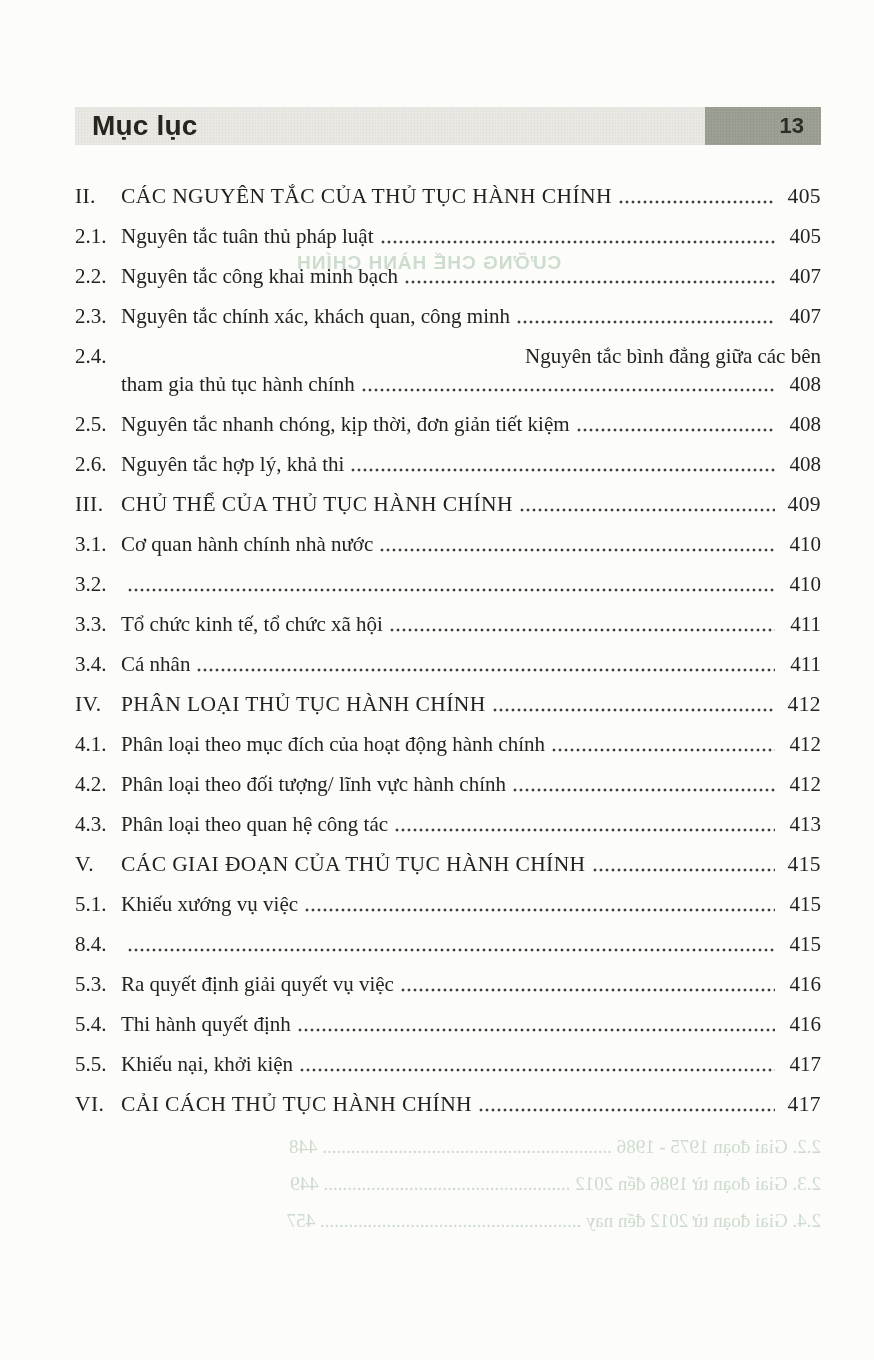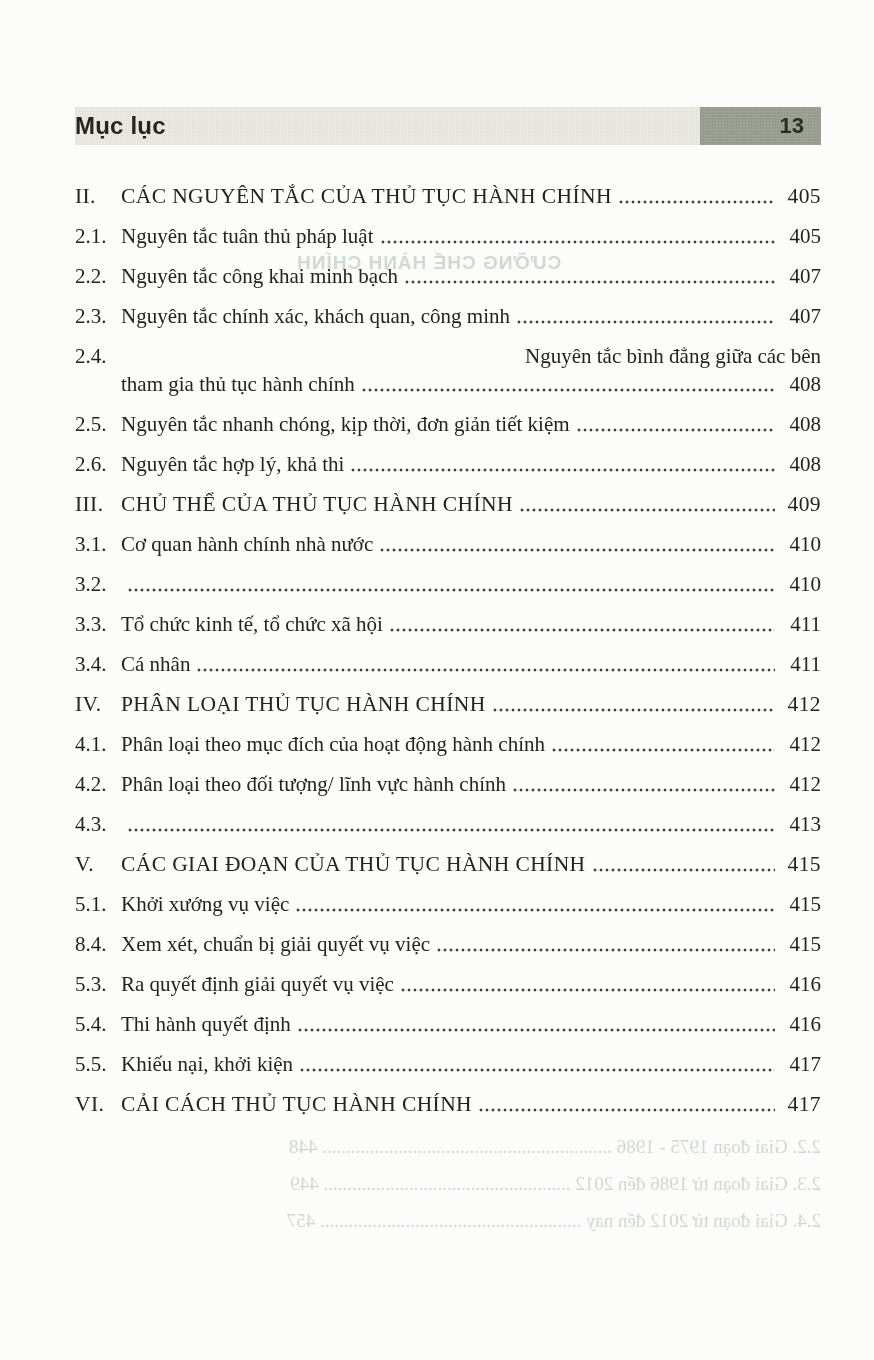--- a/index.html
+++ b/index.html
@@ -21,36 +21,36 @@
     background-color: #eae9e4;
     background-image:
       repeating-linear-gradient(90deg, rgba(0,0,0,0.018) 0 1px, transparent 1px 3px),
       repeating-linear-gradient(0deg, rgba(0,0,0,0.02) 0 1px, transparent 1px 3px);
     display: flex;
     align-items: center;
   }
   .header-title {
     font-family: "Liberation Sans", "DejaVu Sans", sans-serif;
     font-weight: bold;
-    font-size: 24px;
+    font-size: 28px;
     color: #26261f;
+    padding-left: 17px;
     letter-spacing: 0.2px;
   }
   .page-box {
     position: absolute;
     right: 0; top: 0;
-    width: 104px; height: 38px;
+    width: 116px; height: 38px;
     background-color: #9a9f92;
     background-image:
       repeating-linear-gradient(90deg, rgba(0,0,0,0.04) 0 1px, transparent 1px 3px),
       repeating-linear-gradient(0deg, rgba(255,255,255,0.05) 0 1px, transparent 1px 3px);
     display: flex;
     align-items: center;
     justify-content: flex-end;
-    padding-left: 17px;
   }
   .page-num {
     font-family: "Liberation Sans", "DejaVu Sans", sans-serif;
     font-weight: bold;
     font-size: 22px;
     color: #2d2d27;
     padding-right: 17px;
   }
 
   
@@ -290,50 +290,50 @@
             <span class="ttext">Phân loại theo đối tượng/ lĩnh vực hành chính</span>
             <span class="leader"></span>
             <span class="pg">412</span>
           </div>
         </div>
       </div>
       <div class="toc-row level-item">
         <span class="num">4.3.</span>
         <div class="body">
           <div class="lastline">
+            <span class="ttext">Phân loại theo quan hệ công tác</span>
             <span class="leader"></span>
             <span class="pg">413</span>
           </div>
         </div>
       </div>
       <div class="toc-row level-section">
         <span class="num">V.</span>
         <div class="body">
           <div class="lastline">
             <span class="ttext">CÁC GIAI ĐOẠN CỦA THỦ TỤC HÀNH CHÍNH</span>
             <span class="leader"></span>
             <span class="pg">415</span>
           </div>
         </div>
       </div>
       <div class="toc-row level-item">
         <span class="num">5.1.</span>
         <div class="body">
           <div class="lastline">
-            <span class="ttext">Khởi xướng vụ việc</span>
+            <span class="ttext">Khiếu xướng vụ việc</span>
             <span class="leader"></span>
             <span class="pg">415</span>
           </div>
         </div>
       </div>
       <div class="toc-row level-item">
         <span class="num">8.4.</span>
         <div class="body">
           <div class="lastline">
-            <span class="ttext">Xem xét, chuẩn bị giải quyết vụ việc</span>
             <span class="leader"></span>
             <span class="pg">415</span>
           </div>
         </div>
       </div>
       <div class="toc-row level-item">
         <span class="num">5.3.</span>
         <div class="body">
           <div class="lastline">
             <span class="ttext">Ra quyết định giải quyết vụ việc</span>

